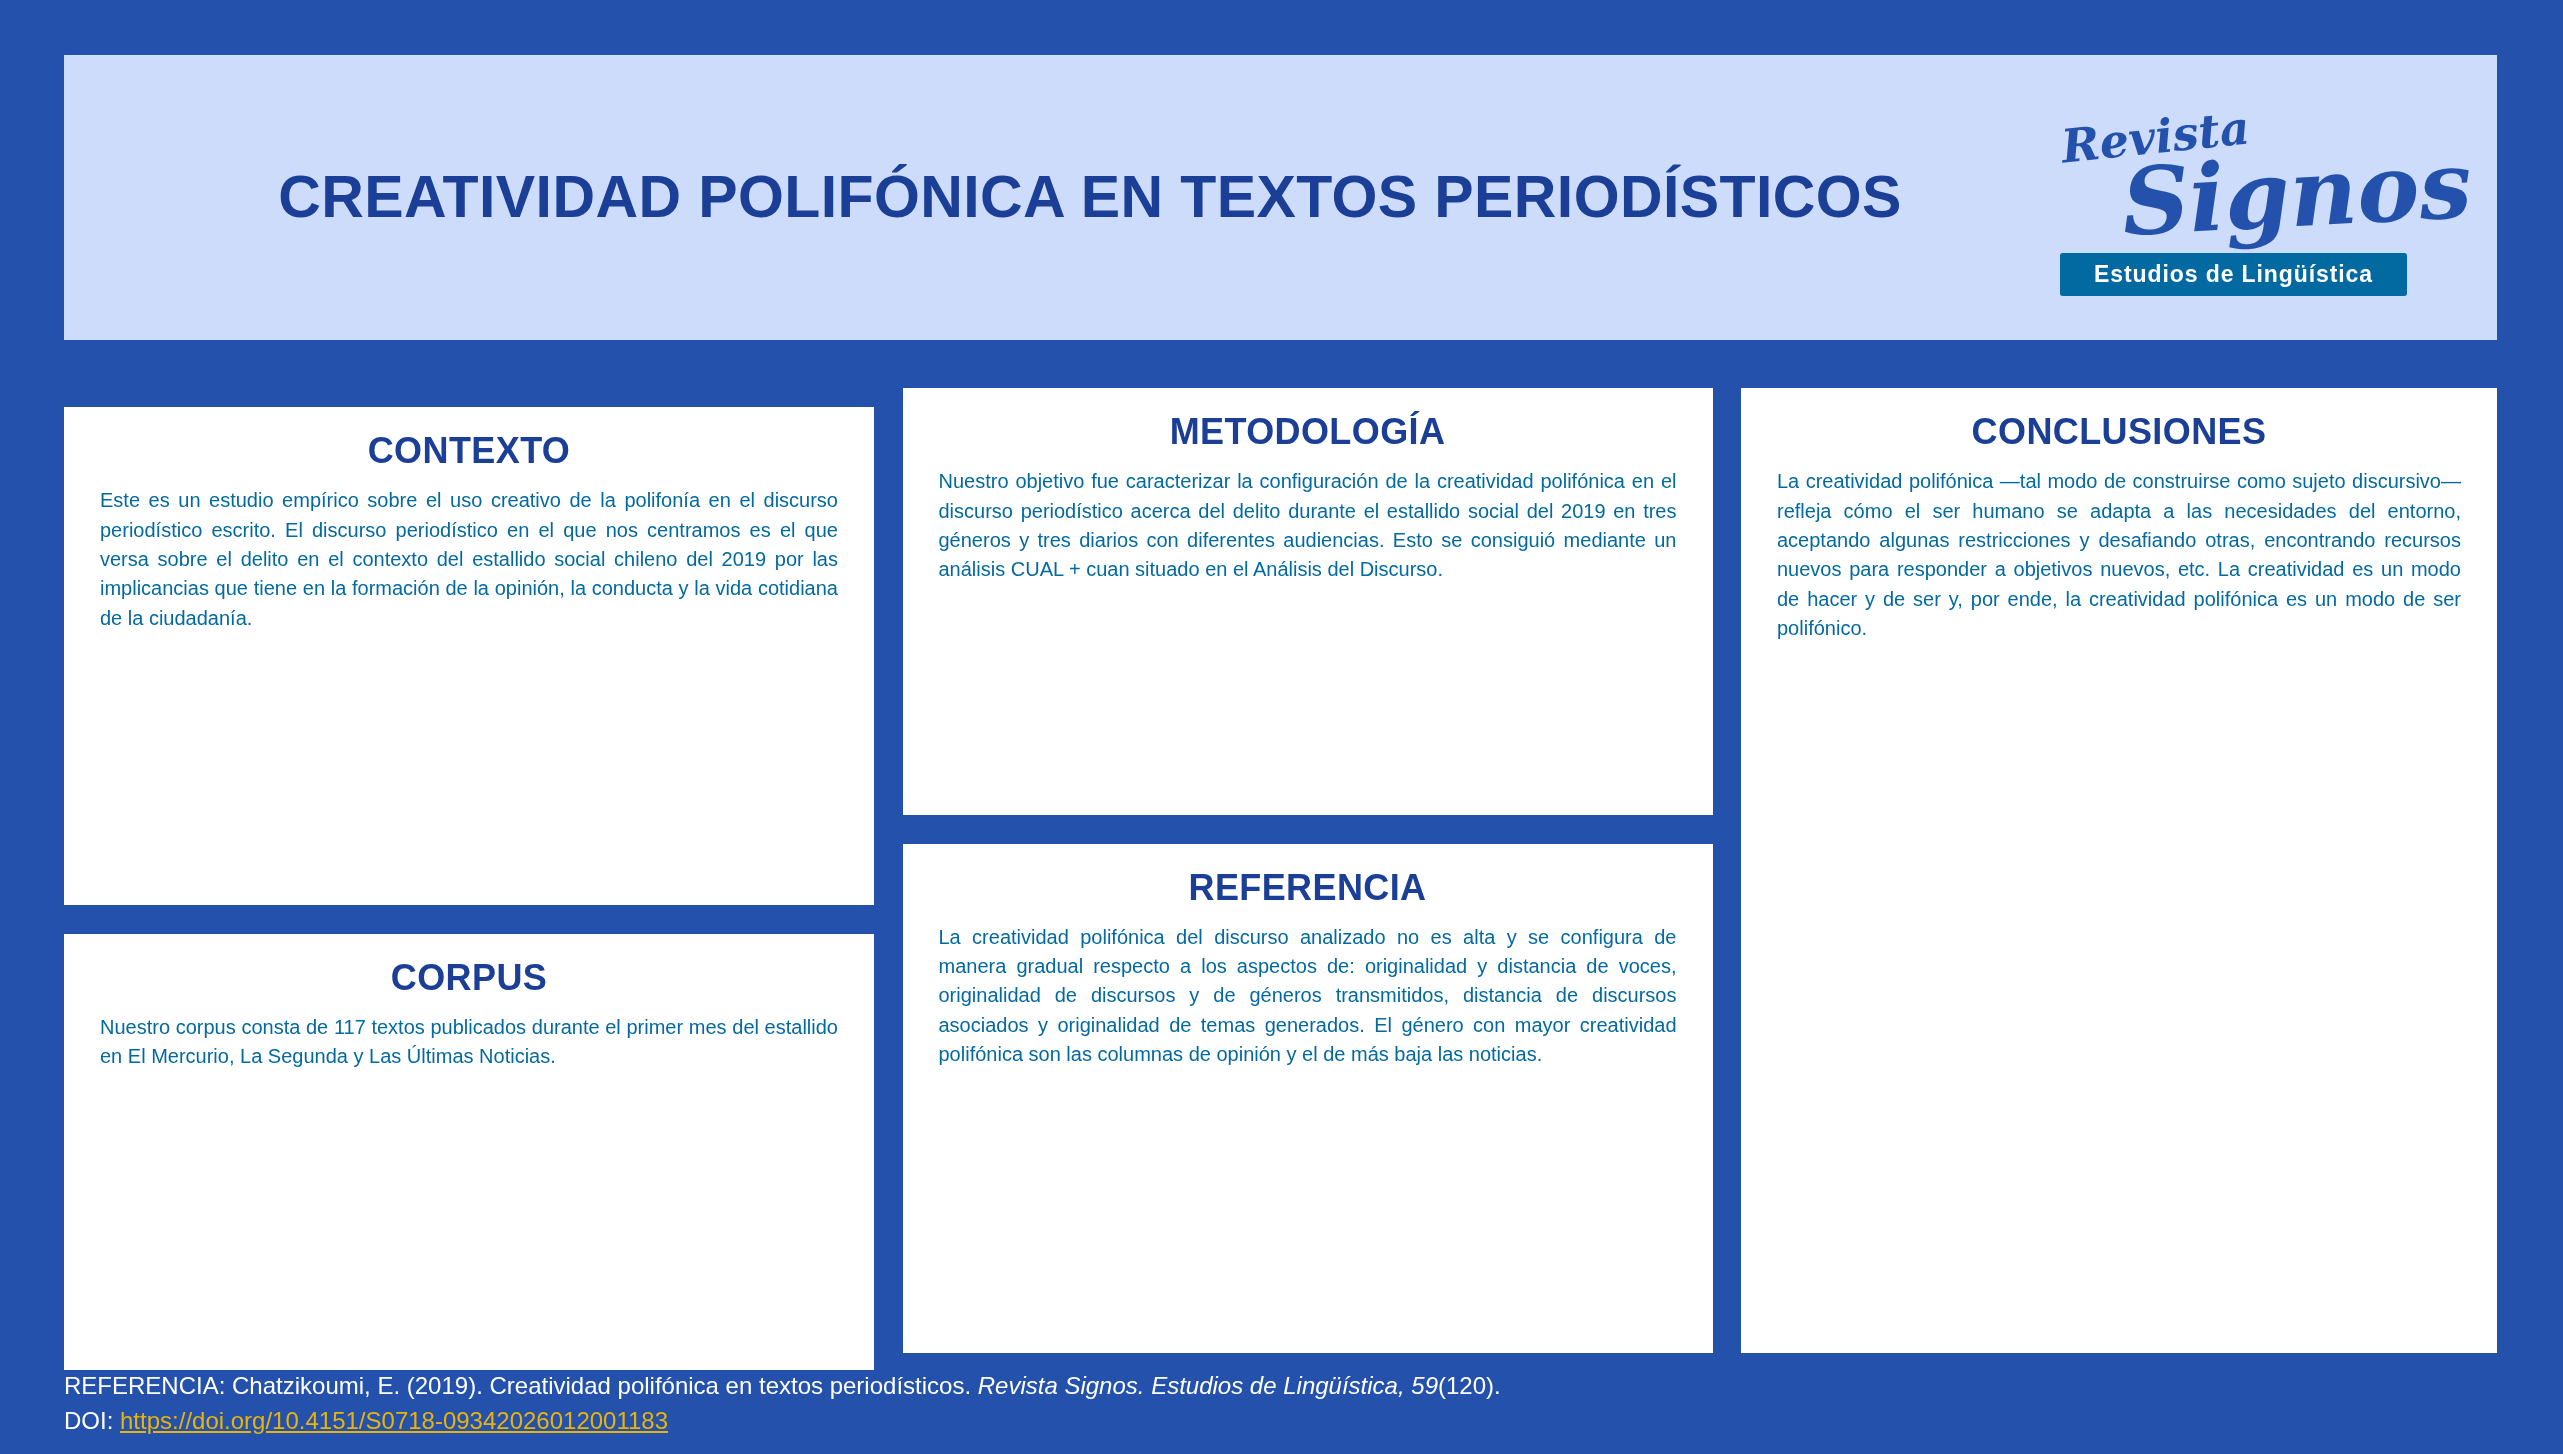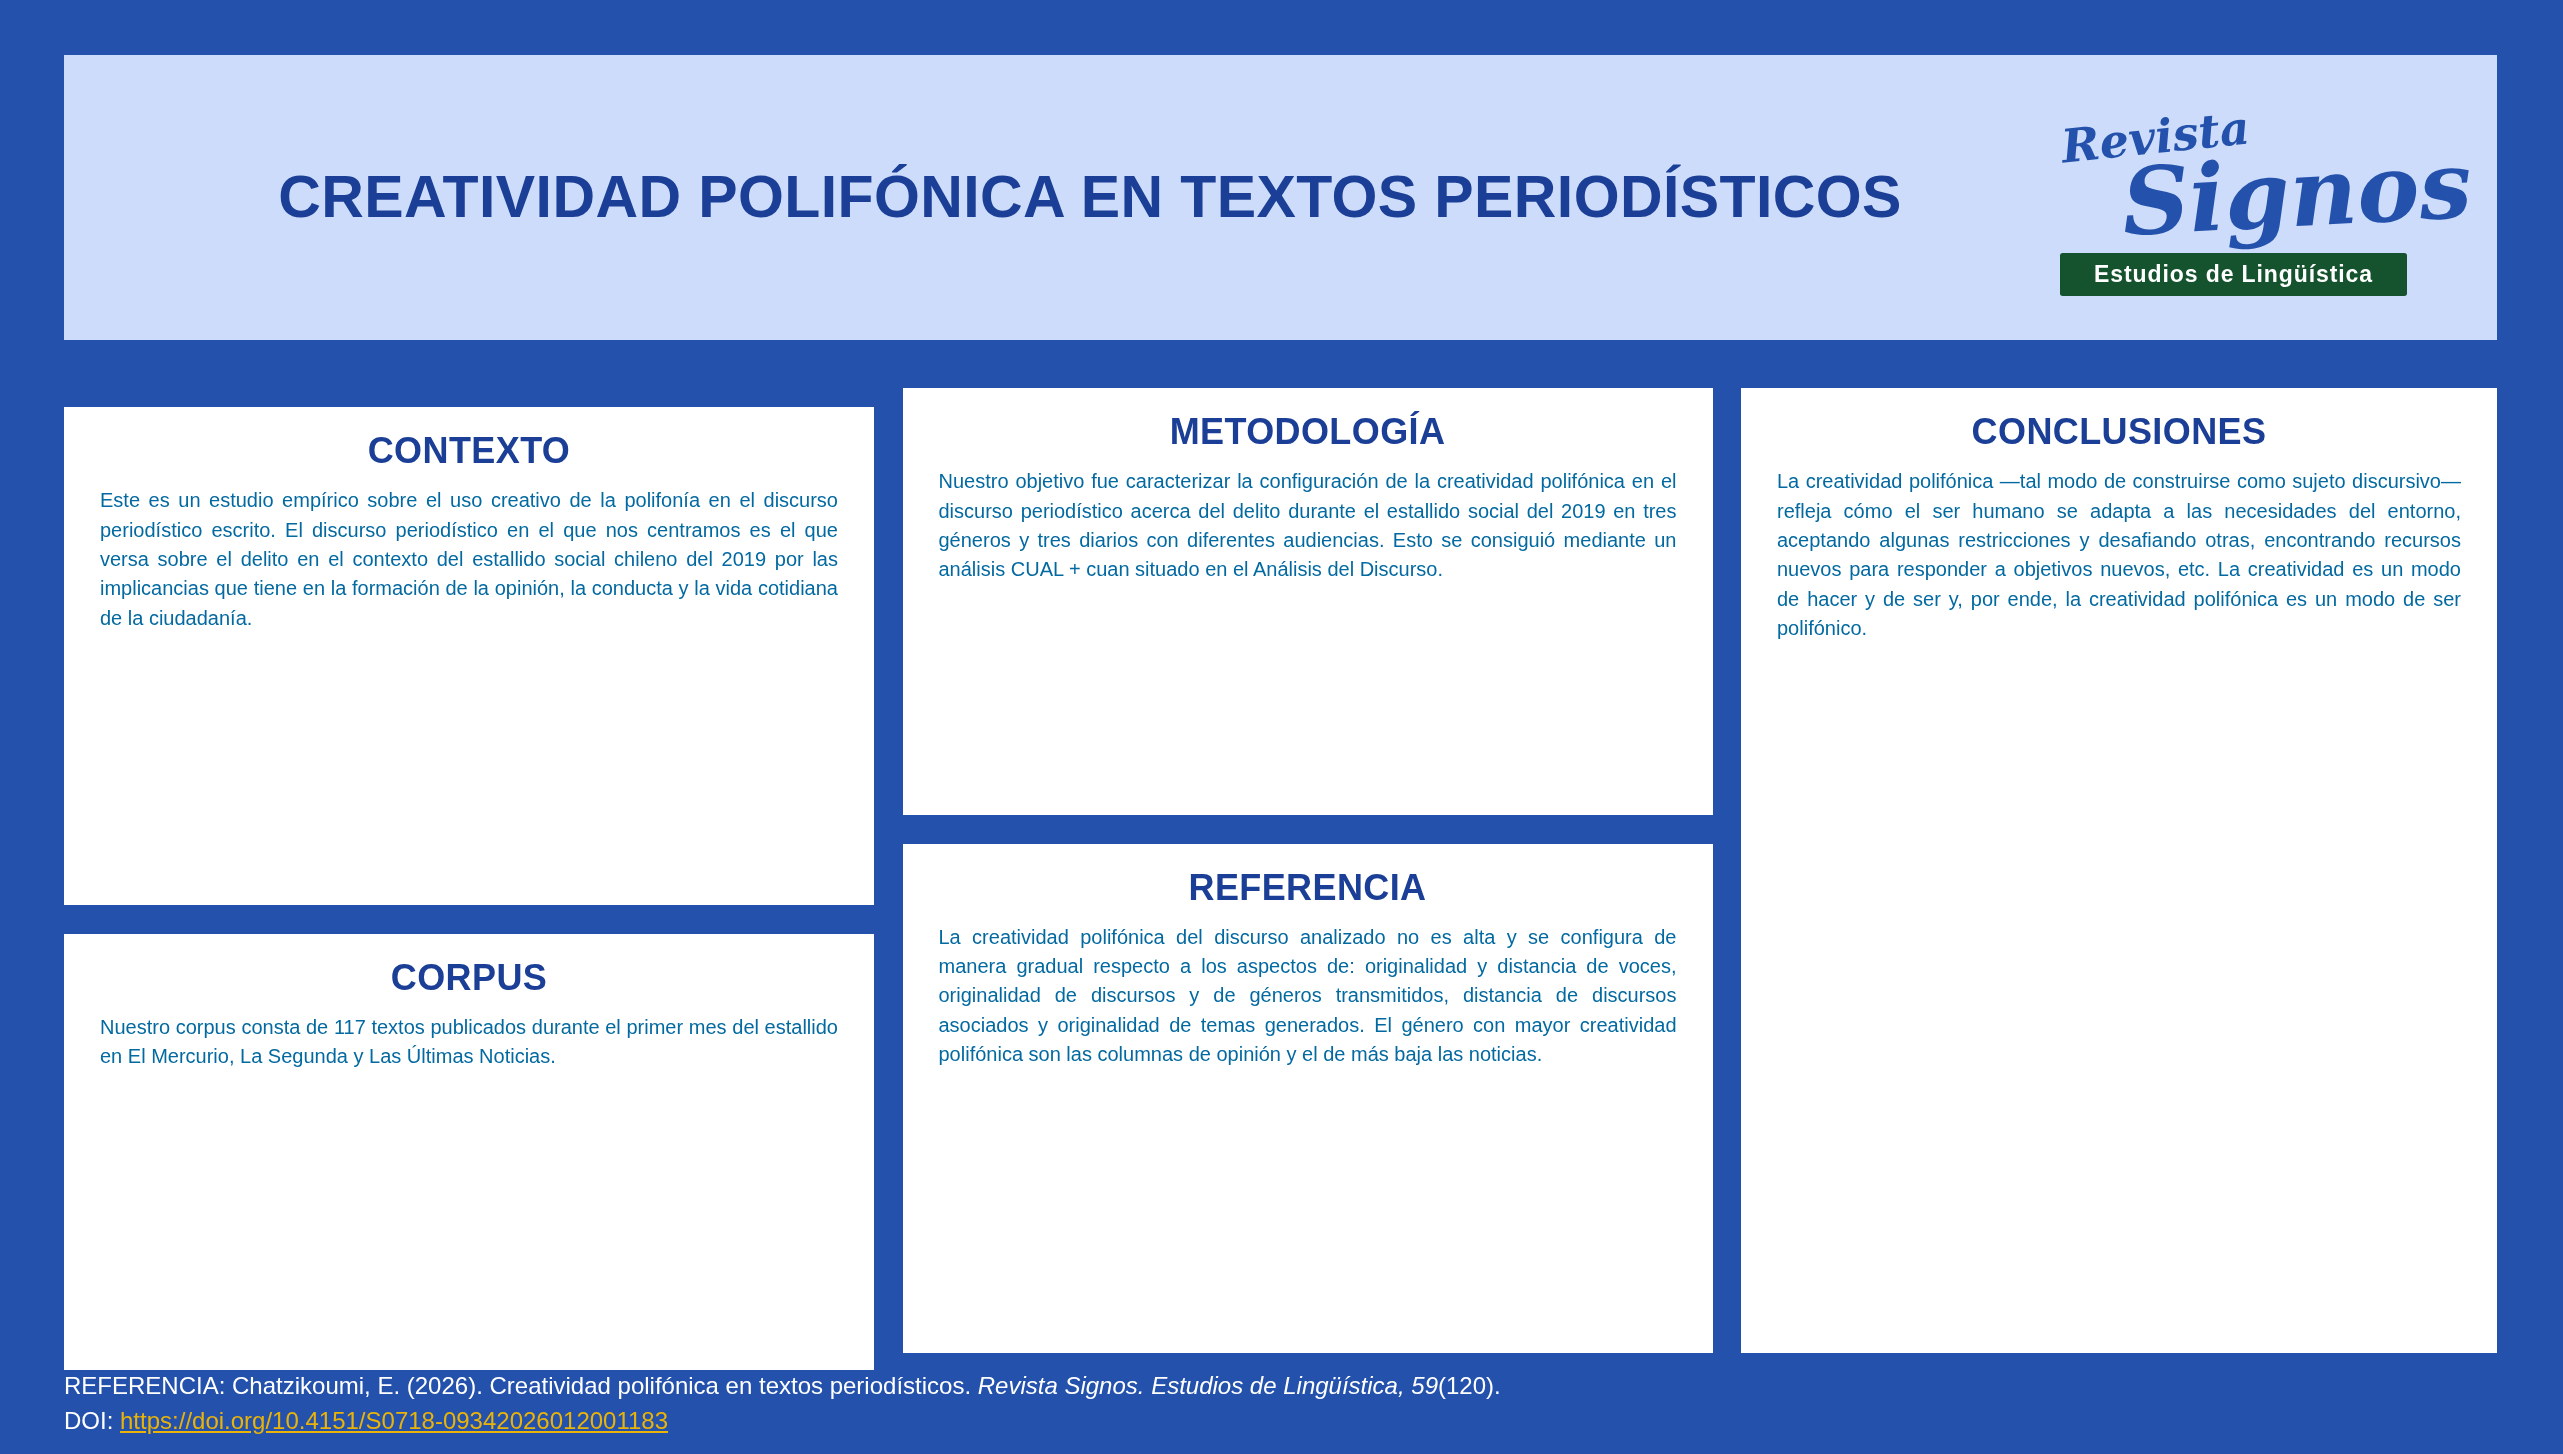--- a/index.html
+++ b/index.html
@@ -73,21 +73,21 @@
     color: #2351ac;
     font-weight: bold;
     transform: rotate(-3deg);
   }
   .logo-bar {
     position: absolute;
     left: 52px;
     top: 166px;
     width: 347px;
     height: 43px;
-    background: #14532d;
+    background: #0369a1;
     border-radius: 2.7px;
     color: #ffffff;
     font-size: 23px;
     font-weight: bold;
     display: flex;
     align-items: center;
     justify-content: center;
     letter-spacing: 0.9px;
   }
 
@@ -194,18 +194,18 @@
     <div class="col col-right">
       <div class="card card-conclusiones">
         <div class="card-title">CONCLUSIONES</div>
         <div class="card-body">La creatividad polifónica —tal modo de construirse como sujeto discursivo— refleja cómo el ser humano se adapta a las necesidades del entorno, aceptando algunas restricciones y desafiando otras, encontrando recursos nuevos para responder a objetivos nuevos, etc. La creatividad es un modo de hacer y de ser y, por ende, la creatividad polifónica es un modo de ser polifónico.</div>
       </div>
     </div>
 
   </div>
 
   <div class="footer">
-    <div class="footer-line"><span>REFERENCIA: </span><span>Chatzikoumi, E. (2026). Creatividad polifónica en textos periodísticos. </span><em>Revista Signos. Estudios de Lingüística, 59</em><span>(120).</span></div>
+    <div class="footer-line"><span>REFERENCIA: </span><span>Chatzikoumi, E. (2019). Creatividad polifónica en textos periodísticos. </span><em>Revista Signos. Estudios de Lingüística, 59</em><span>(120).</span></div>
     <div class="footer-line"><span>DOI: </span><a href="#">https://doi.org/10.4151/S0718-09342026012001183</a></div>
   </div>
 
 </div>
 
 
 </body></html>

